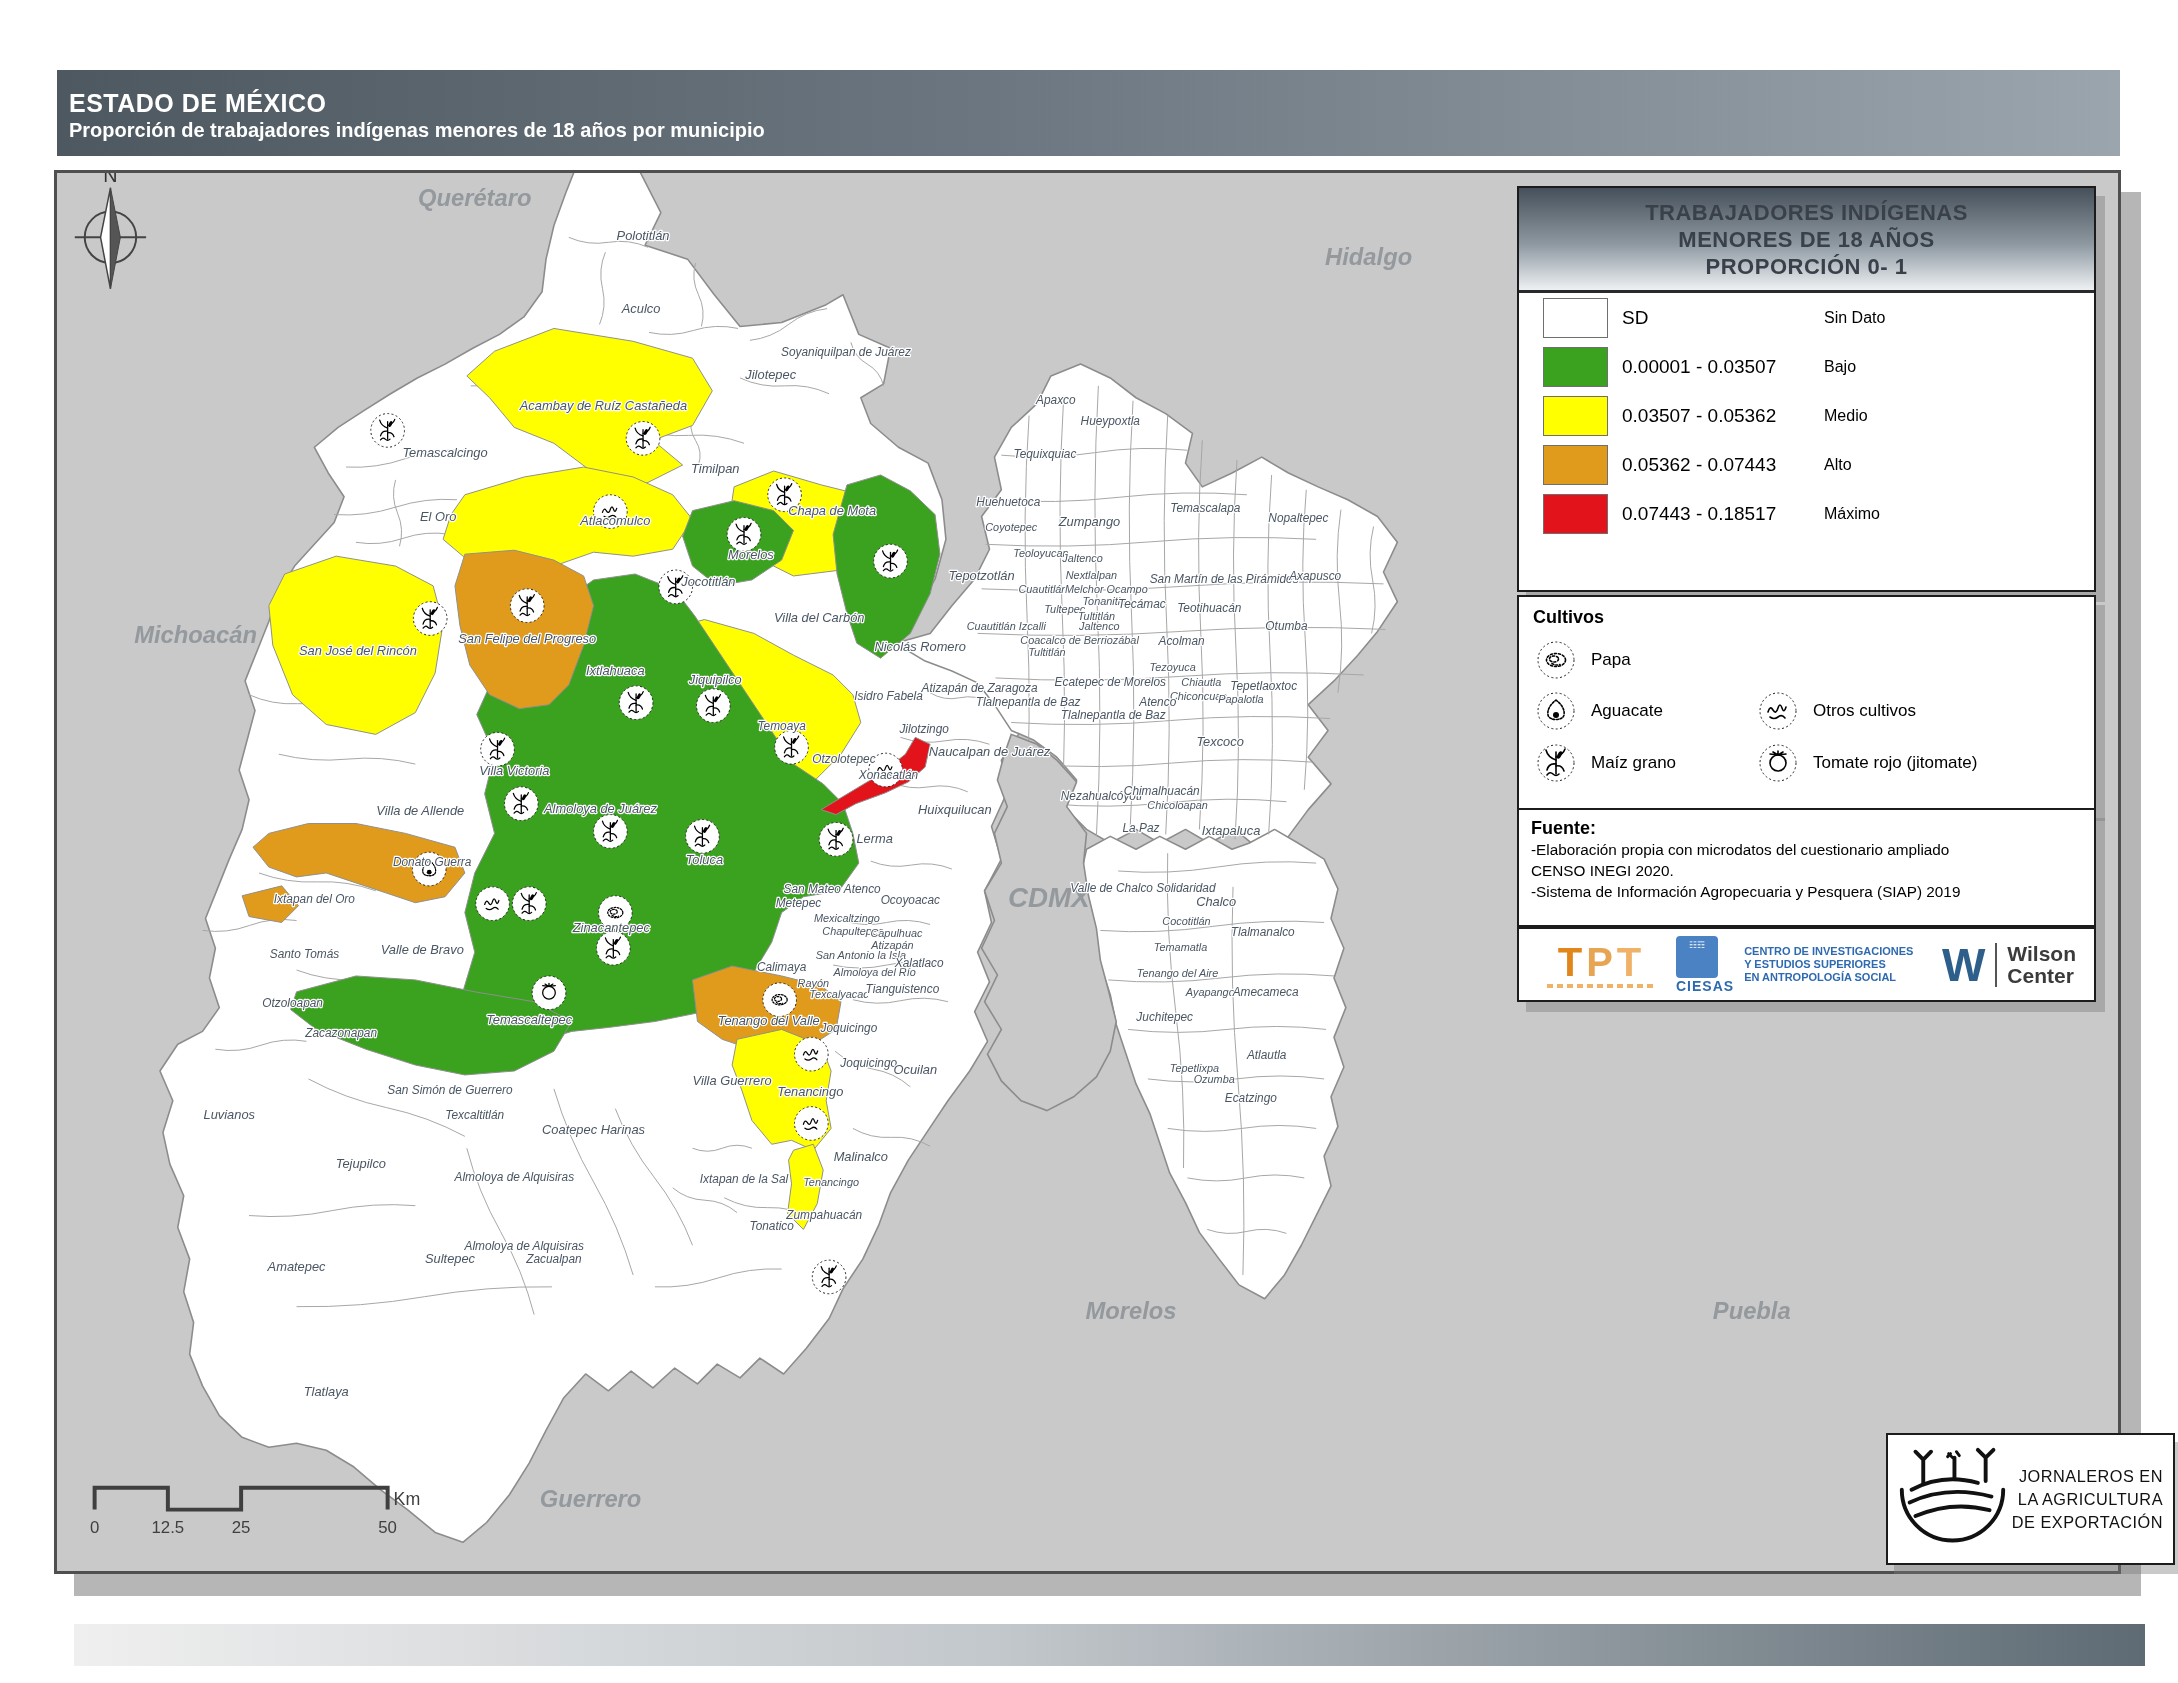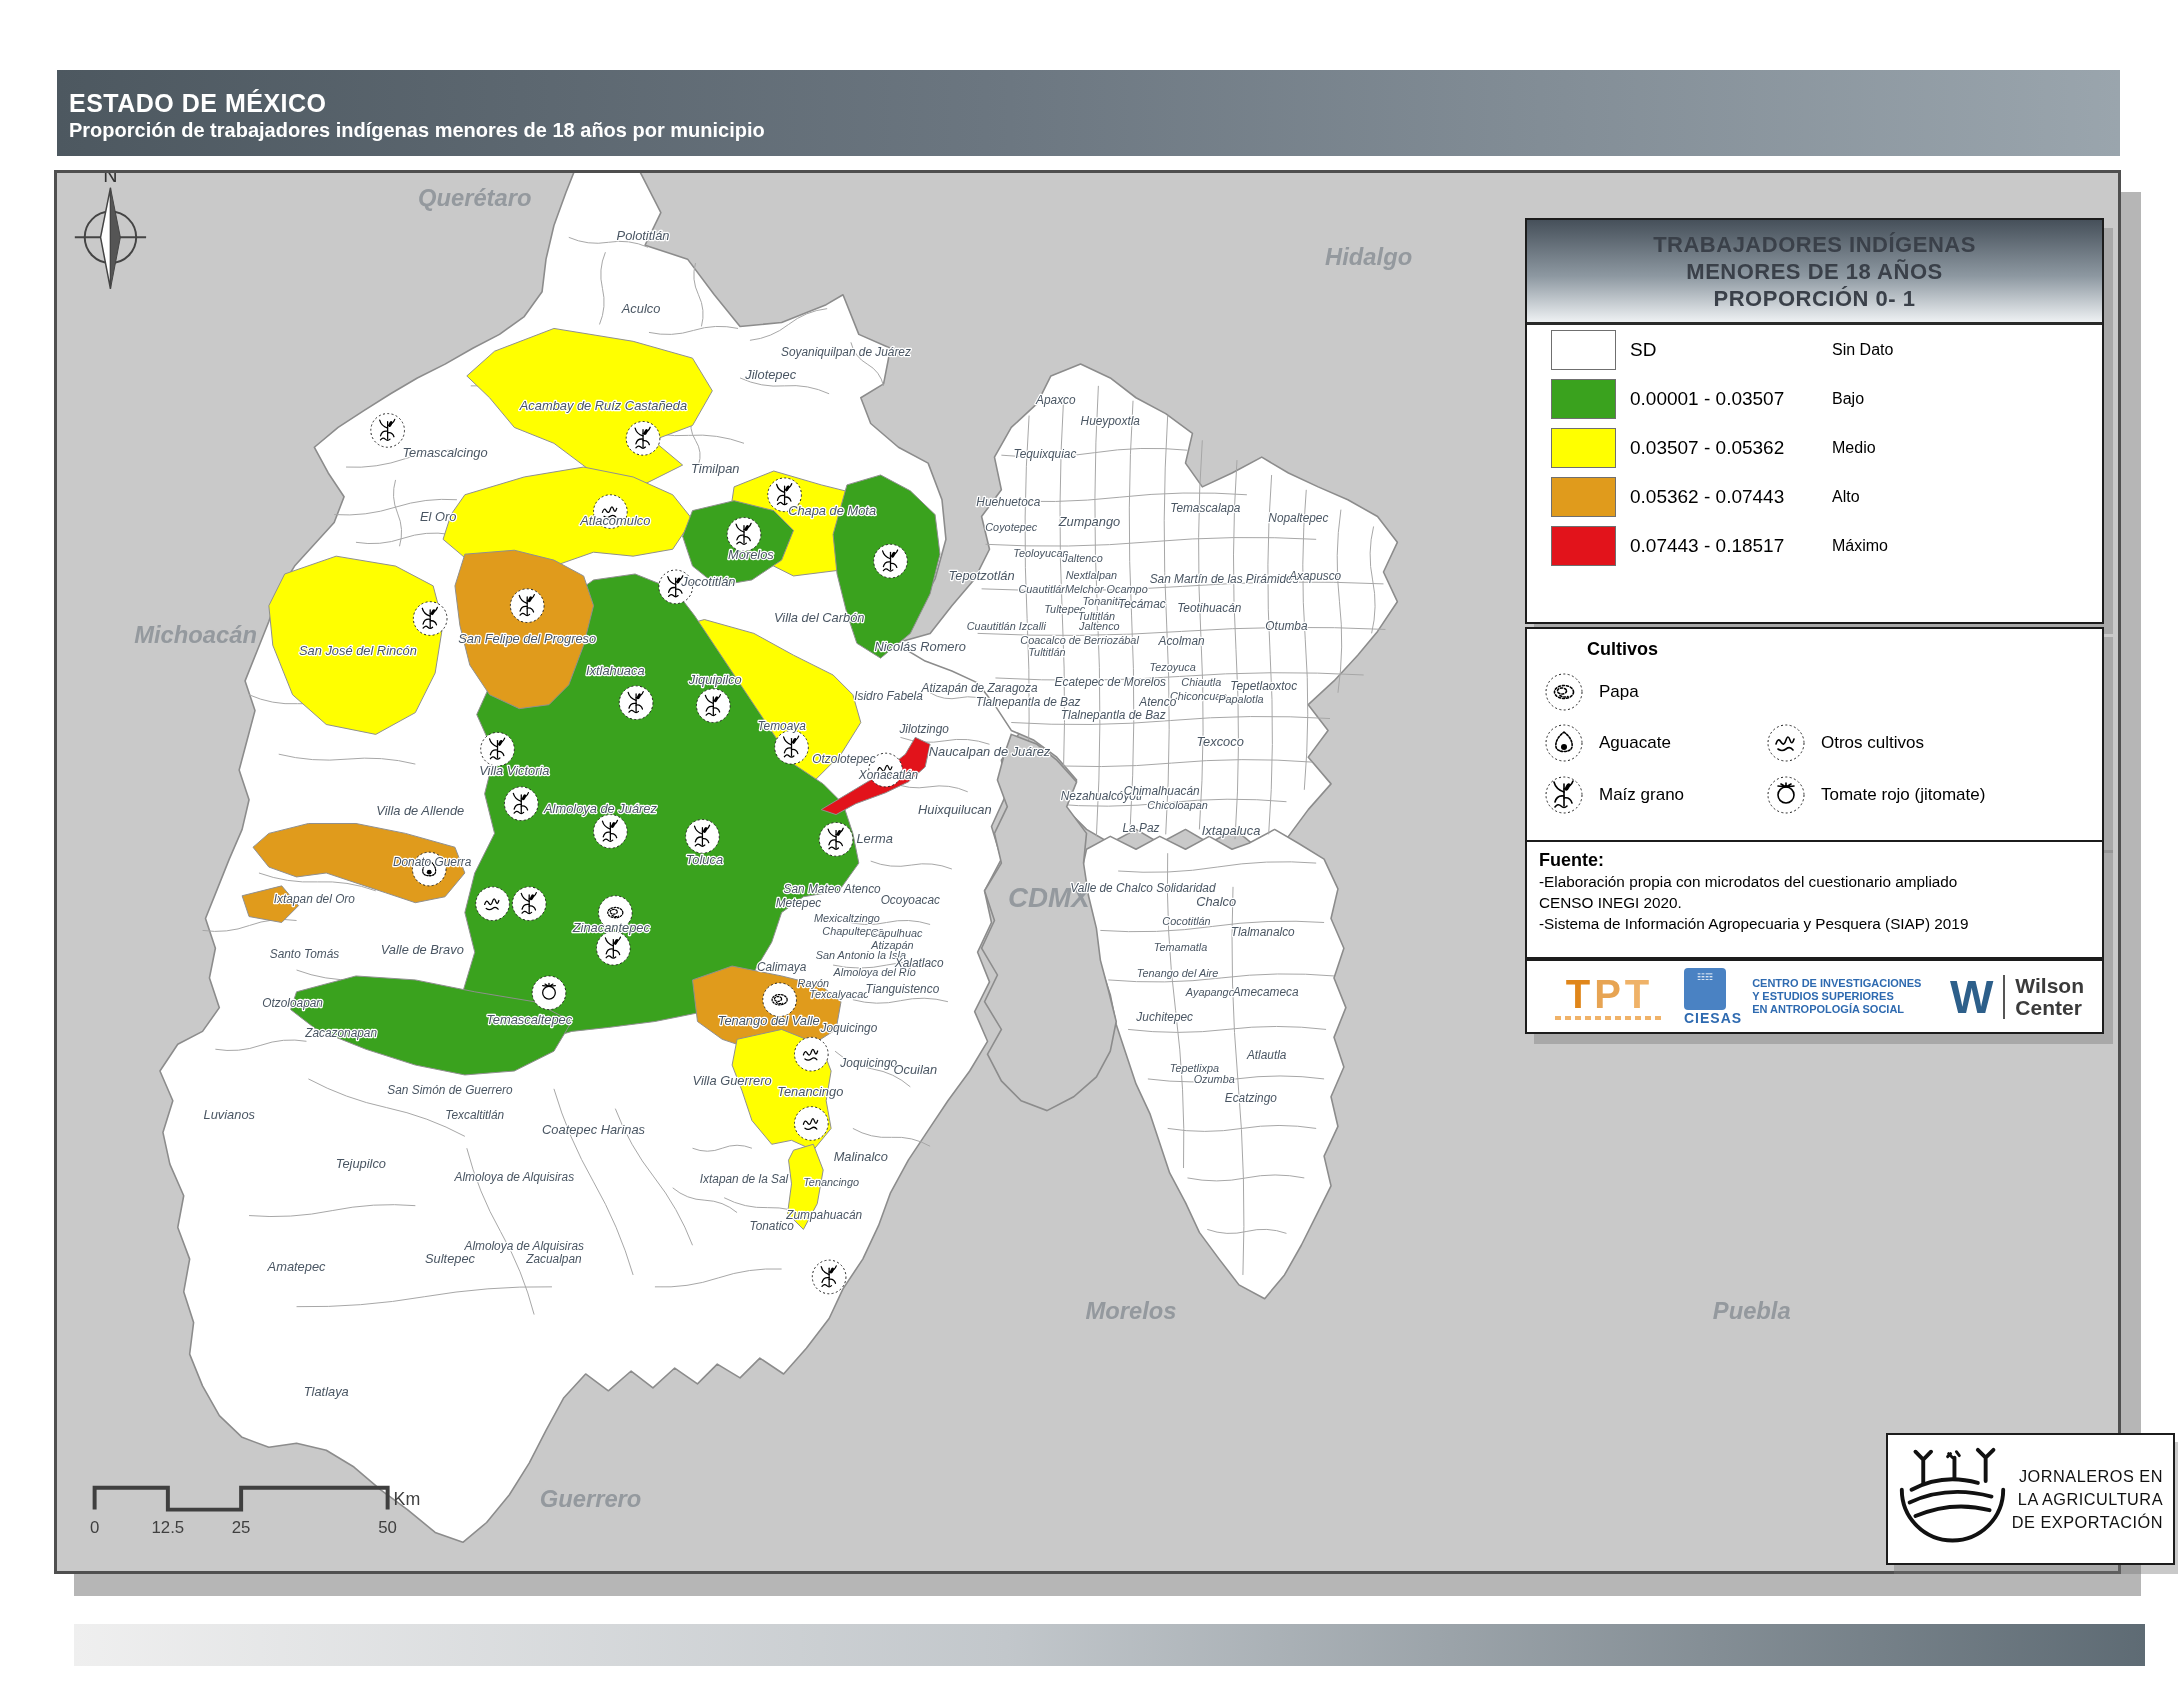--- a/index.html
+++ b/index.html
@@ -26,35 +26,35 @@
   svg text.state{font-family:"Liberation Sans",sans-serif;font-style:italic;font-weight:bold;
     fill:#94999e;text-anchor:middle;paint-order:stroke;stroke:#c9c9c9;stroke-width:2px;}
   svg .icon-circle{fill:#ffffff;stroke:#222;stroke-width:1;stroke-dasharray:2,2.4;}
   svg .glyph{stroke:#000;stroke-width:1.6;fill:none;stroke-linecap:round;}
   svg .sb{stroke:#3f3f3f;stroke-width:4;fill:none;}
   svg text.sbt{font-size:17px;fill:#3f3f3f;text-anchor:middle;}
   svg text.sbu{font-size:18px;fill:#3f3f3f;text-anchor:start;}
 
   
   .panel{position:absolute;left:1452px;top:13px;width:579px;}
-  .lbox{position:absolute;left:16px;width:579px;background:#fff;border:2px solid #1c1c1c;
-    box-sizing:border-box;box-shadow:9px 10px 0 rgba(120,120,120,.4);margin-top:32px;}
+  .lbox{position:absolute;left:8px;width:579px;background:#fff;border:2px solid #1c1c1c;
+    box-sizing:border-box;box-shadow:9px 10px 0 rgba(120,120,120,.4);}
   .lbox.main{top:0;height:406px;}
   .lhead{height:102px;background:linear-gradient(to bottom,#46505a,#8d98a1 55%,#eef1f3);
     border-bottom:3px solid #2a2a2a;display:flex;flex-direction:column;justify-content:center;align-items:center;}
   .lhead div{font-size:22px;font-weight:bold;color:#3a4049;line-height:27px;letter-spacing:0.5px;}
   .lcols{display:flex;padding:14px 0 2px 24px;}
   .lcols .c1{width:279px;font-size:18px;font-weight:bold;color:#000;}
   .lcols .c2{font-size:18px;font-weight:bold;color:#000;}
   .lrow{display:flex;align-items:center;height:49px;padding-left:24px;}
   .swatch{width:63px;height:38px;border:1px solid #6f6f6f;margin-right:14px;flex:none;}
   .range{font-size:19px;color:#000;width:202px;}
   .nivel{font-size:16px;color:#000;}
 
-  .lbox.cult{top:409px;height:216px;padding-left:46px;}
+  .lbox.cult{top:409px;height:216px;}
   .cult-title{font-size:18px;font-weight:bold;color:#000;padding:10px 0 0 14px;}
   .citem{position:absolute;display:flex;align-items:center;}
   .citem .clabel{font-size:17px;color:#000;margin-left:14px;}
   .citem svg{width:42px;height:42px;flex:none;}
 
   .lbox.fuente{top:622px;height:119px;padding:8px 12px;}
   .fuente-title{font-size:18px;font-weight:bold;color:#000;}
   .fline{font-size:15.3px;color:#000;line-height:21px;}
 
   .lbox.logos{top:741px;height:75px;display:flex;align-items:center;padding:0 18px;gap:10px;}

